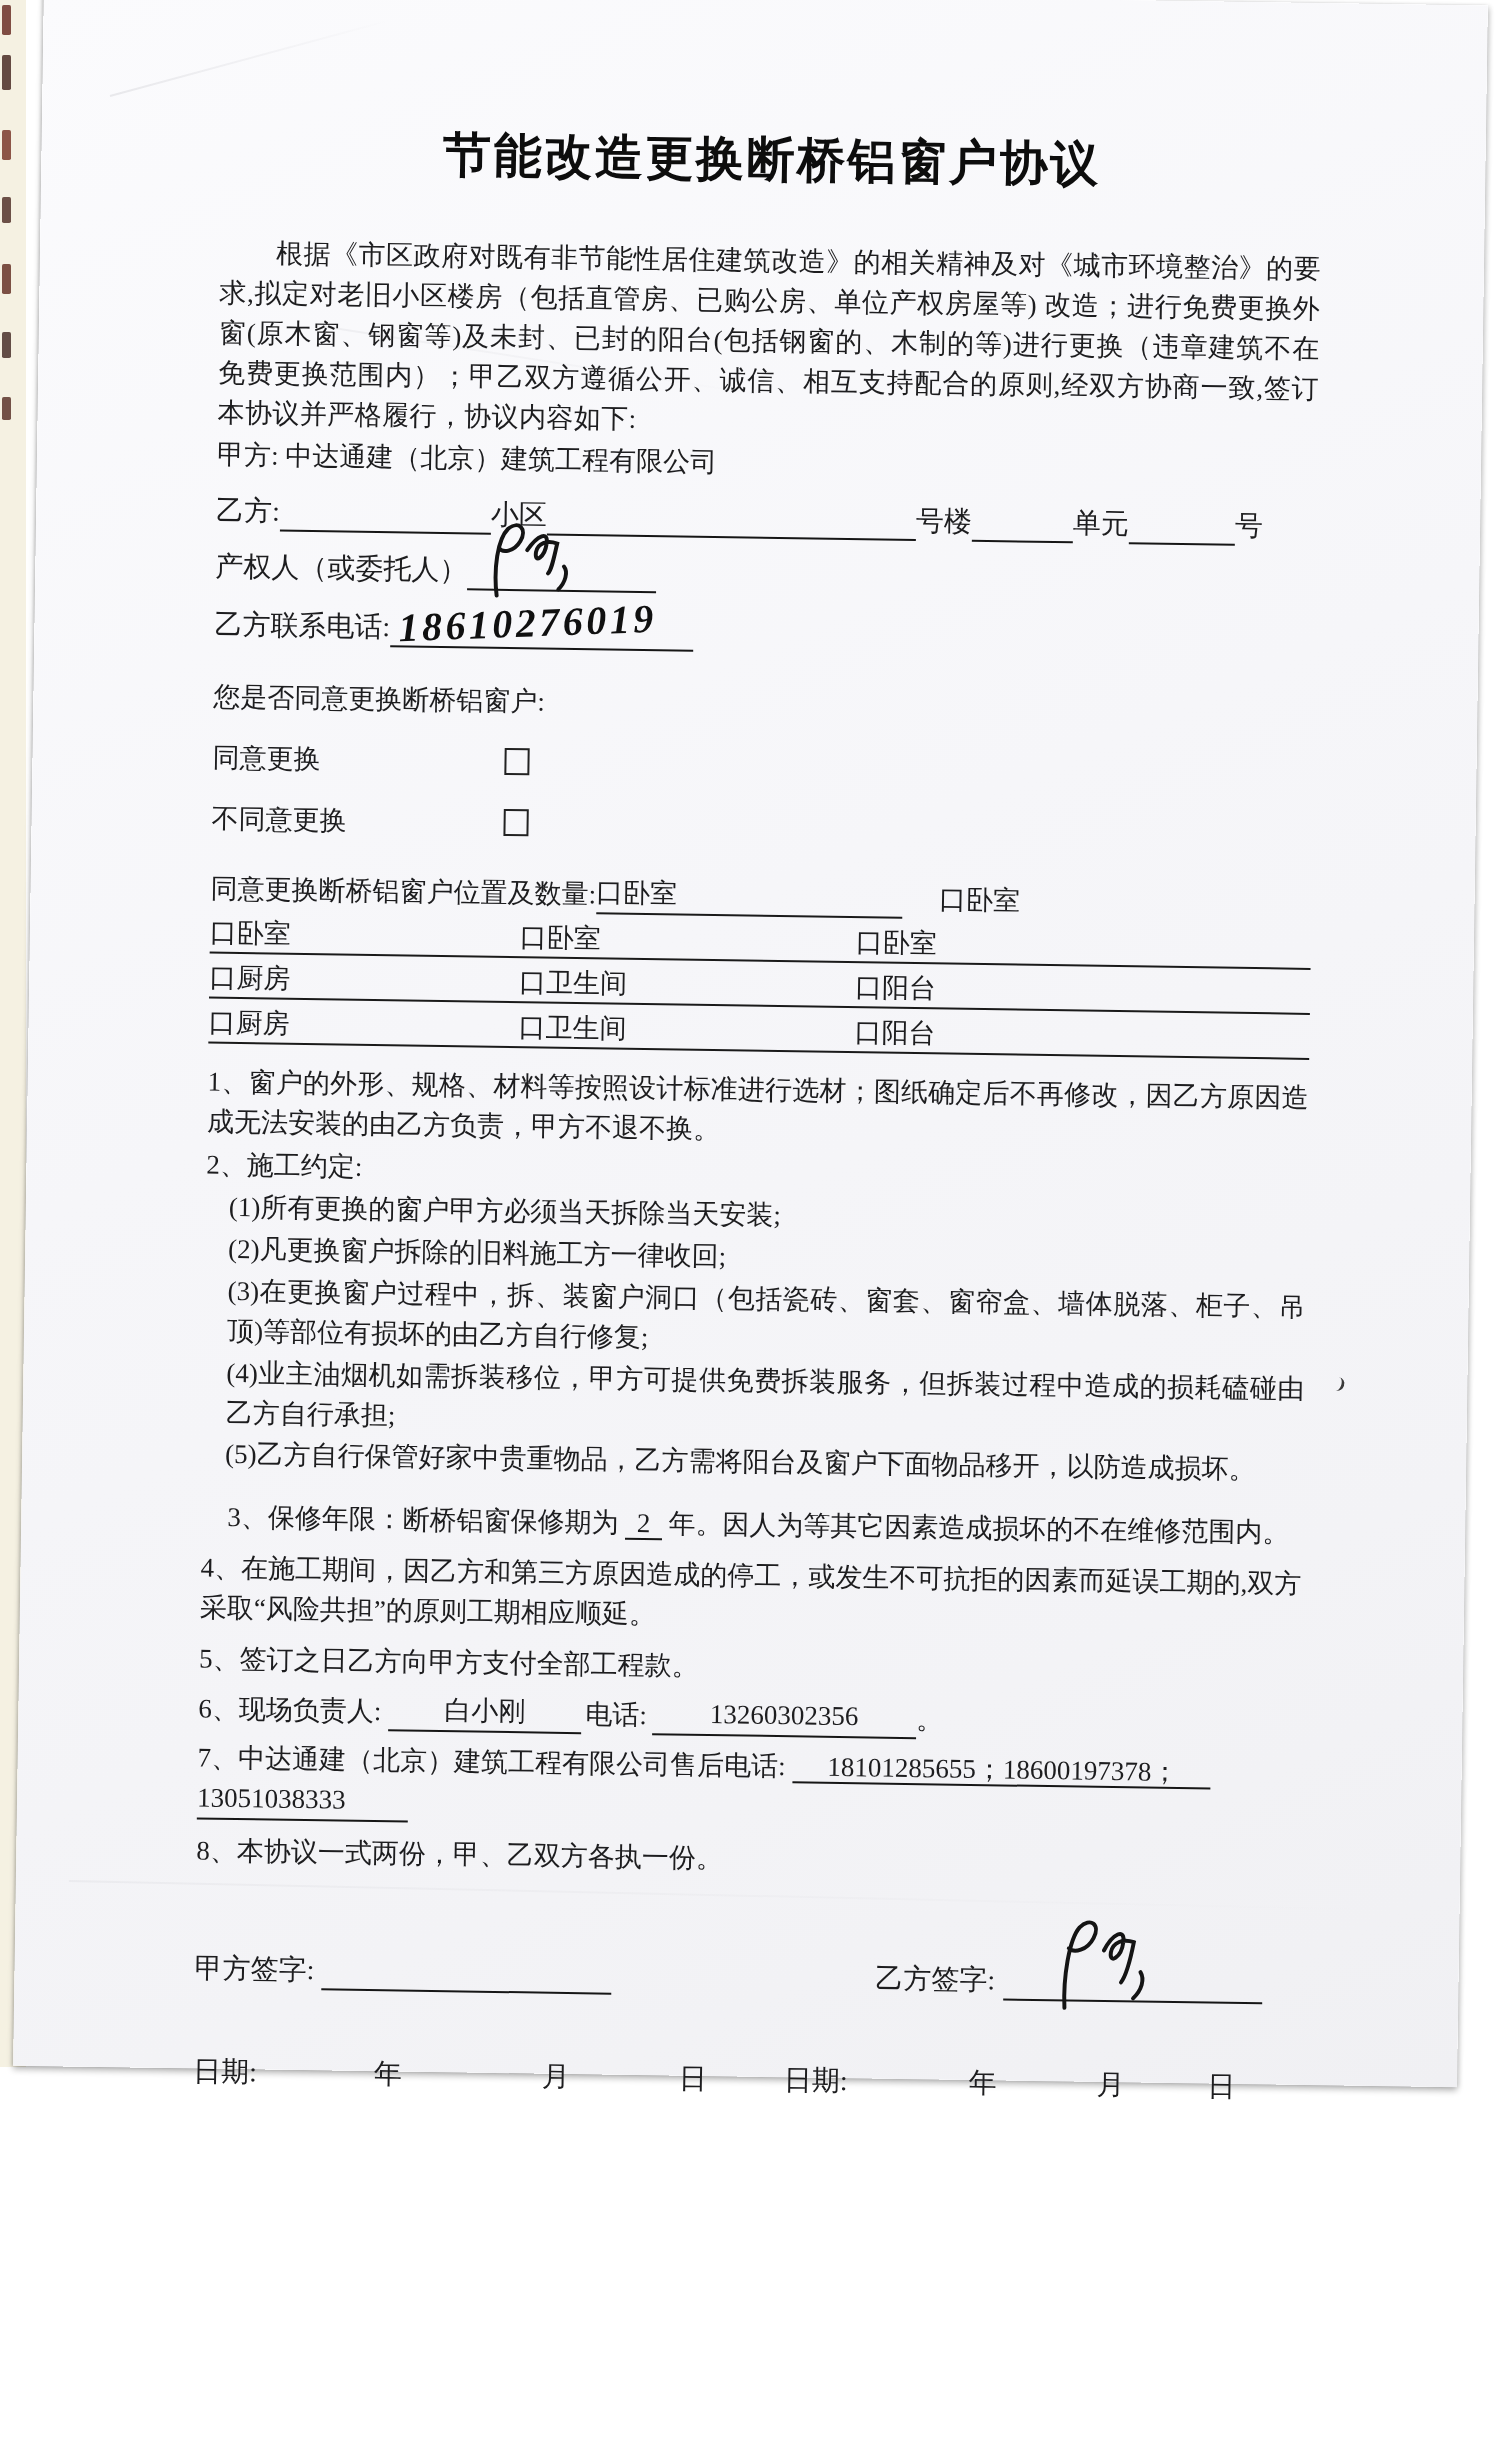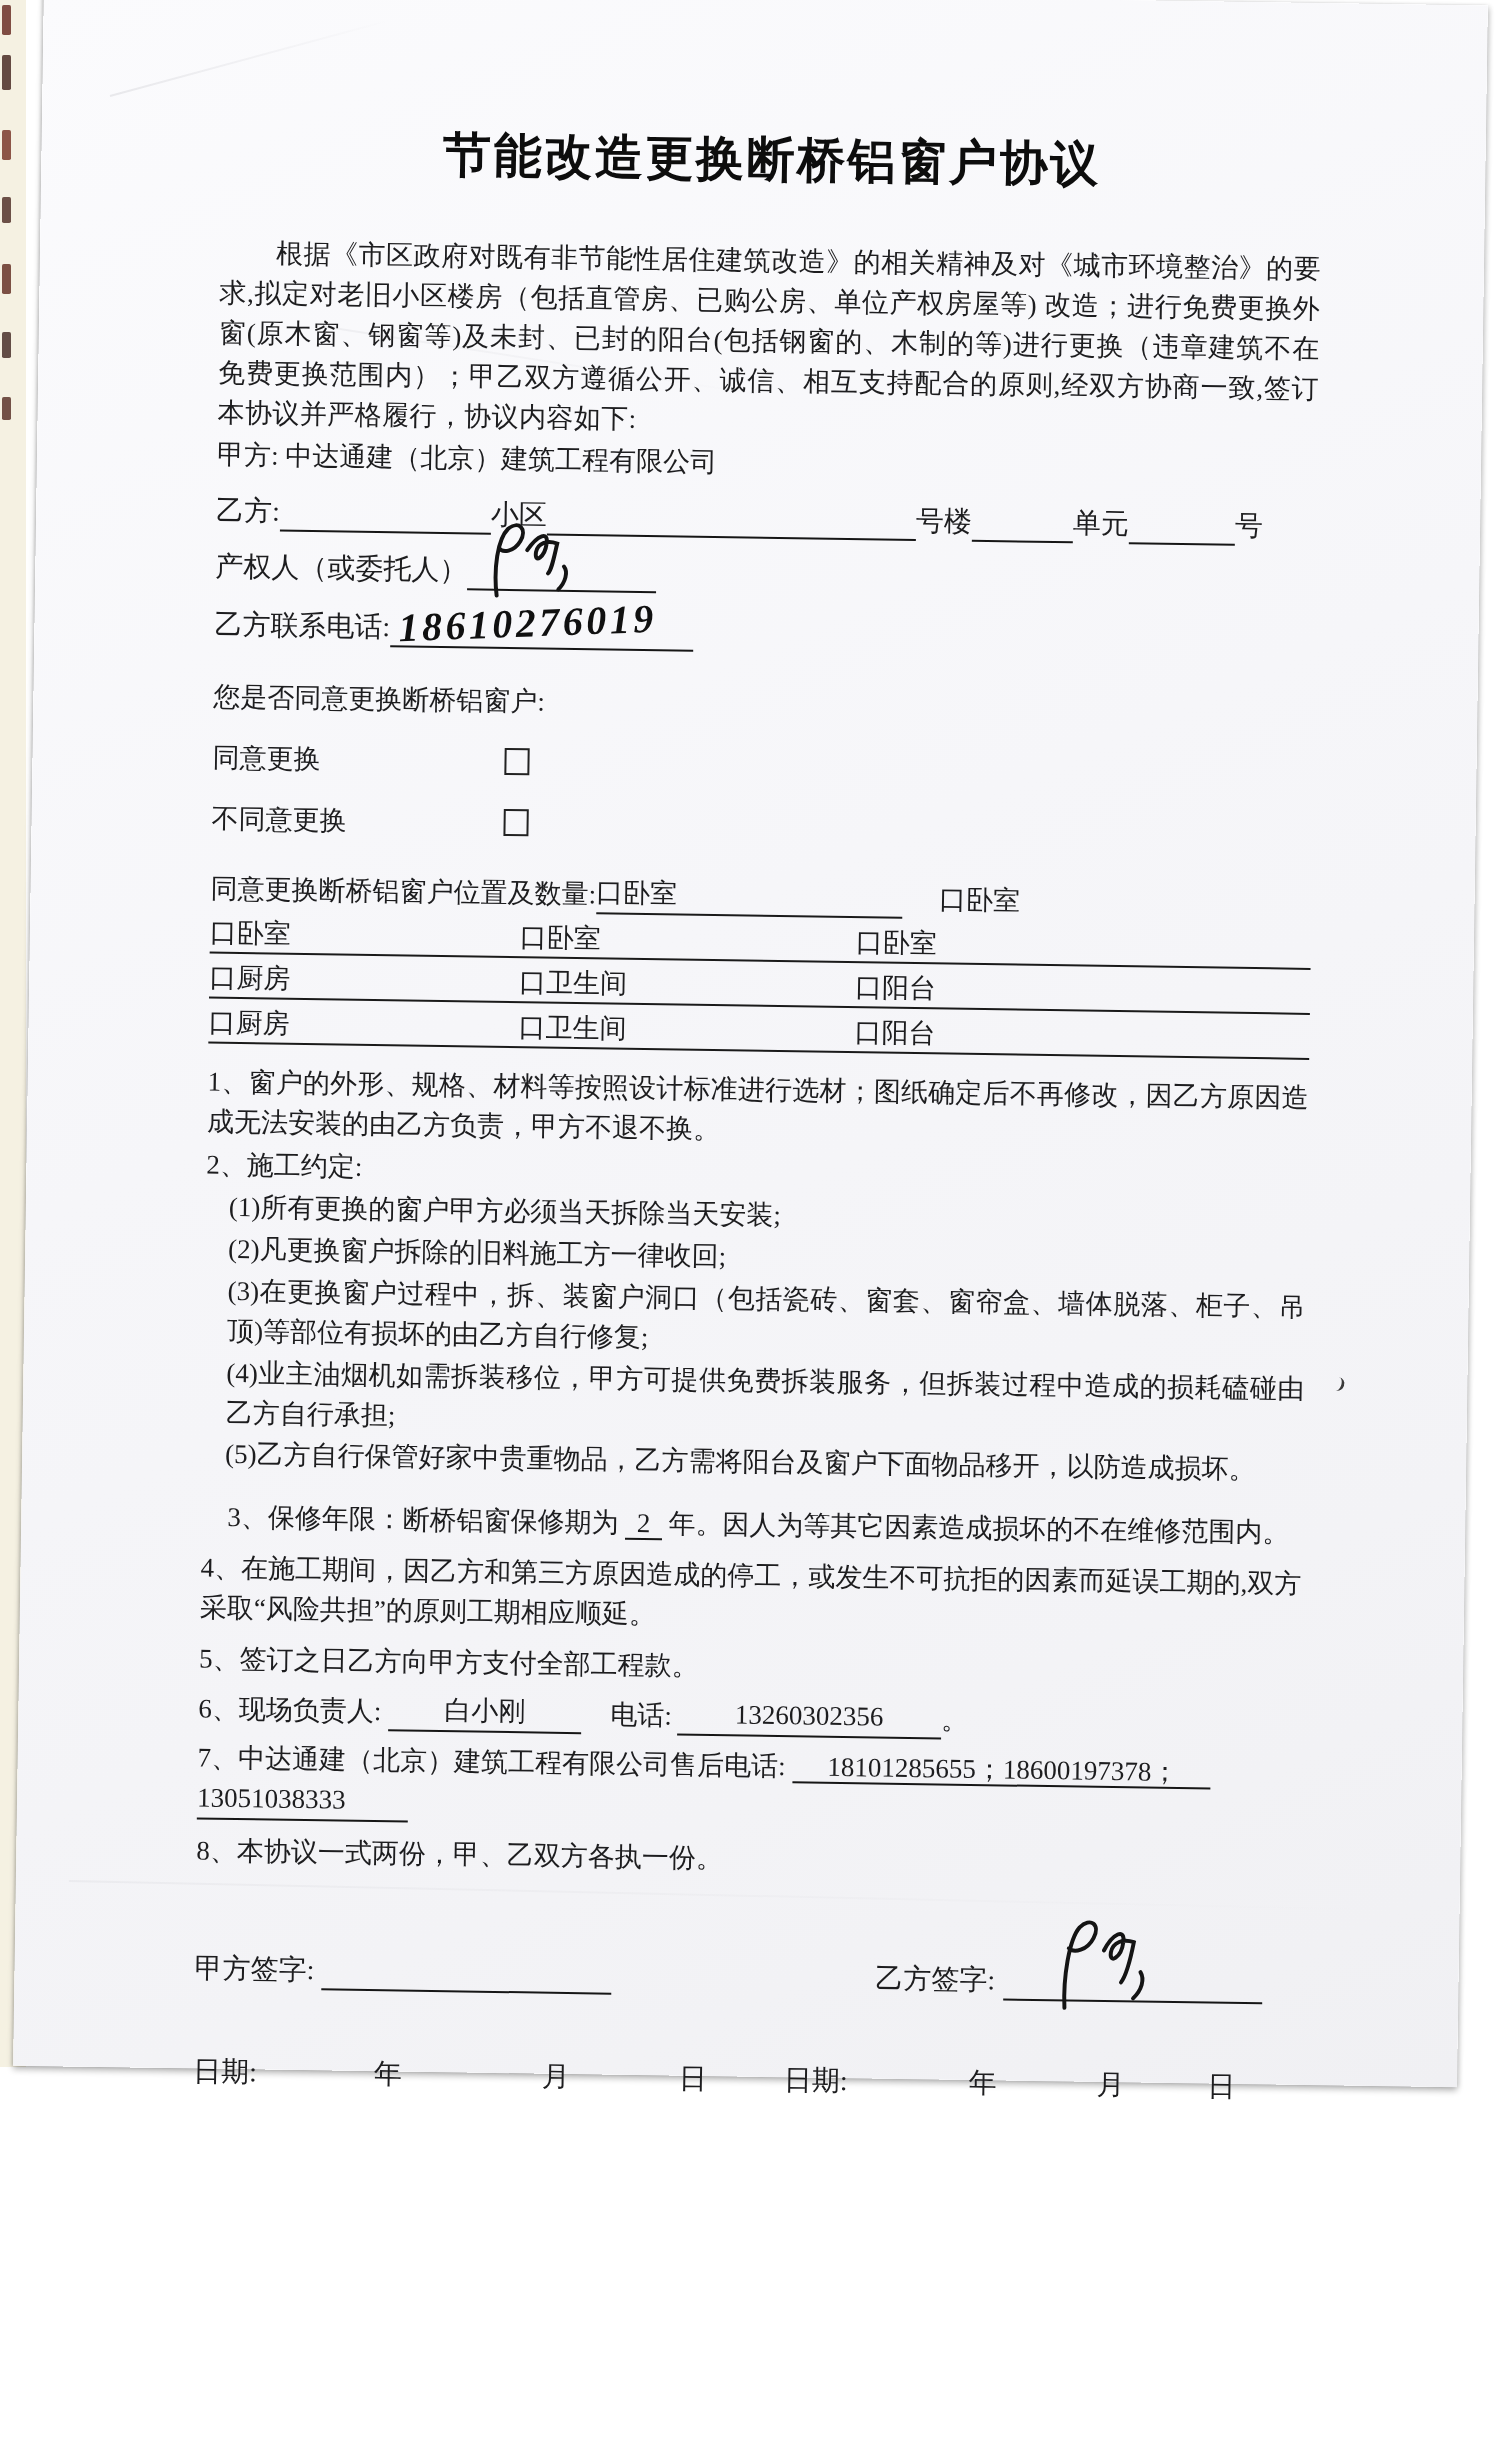--- a/index.html
+++ b/index.html
@@ -59,21 +59,21 @@
   .clause { text-align:justify; margin-top:10.6px; }
   .c1 { margin-top:17.6px; }
   .c2-head { margin-top:3.5px; }
   .sub-item { padding-left:23px; margin-top:1.8px; text-align:justify; }
   .c3 { margin-top:23px; padding-left:26px; }
   .c3-val { border-bottom:2.6px solid #161616; padding:0 11.4px; }
   .c6-row { display:flex; align-items:flex-end; margin-top:8.8px; white-space:nowrap; }
   .u-field { border-bottom:2.6px solid #161616; text-align:center; }
   .uf-name { width:193px; margin-left:7px; }
   .uf-phone { width:264px; margin-left:5.3px; }
-  .c6-mid { margin-left:29px; }
+  .c6-mid { margin-left:4px; }
   .c7-line1 { margin-top:8.8px; }
   .u-inline { border-bottom:2.6px solid #161616; padding:0 32px 0 35px; }
   .c7-line2 { display:inline-block; border-bottom:2.6px solid #161616; padding-right:62px; }
   .sign-row { margin-top:77px; display:flex; align-items:flex-end; font-size:28px; }
   .sign-blank-a { width:290px; border-bottom:2.6px solid #161616; height:39px; margin-left:7px; }
   .sign-label-b { margin-left:264px; }
   .sign-blank-b { position:relative; width:259px; border-bottom:2.6px solid #161616; height:39px; margin-left:8.8px; }
   .sign-blank-b svg { position:absolute; left:35px; bottom:-14px; }
   .date-row { margin-top:63px; display:flex; font-size:28px; }
   .dml133{margin-left:117px;} .dml159{margin-left:140px;} .dml124{margin-left:109px;}

